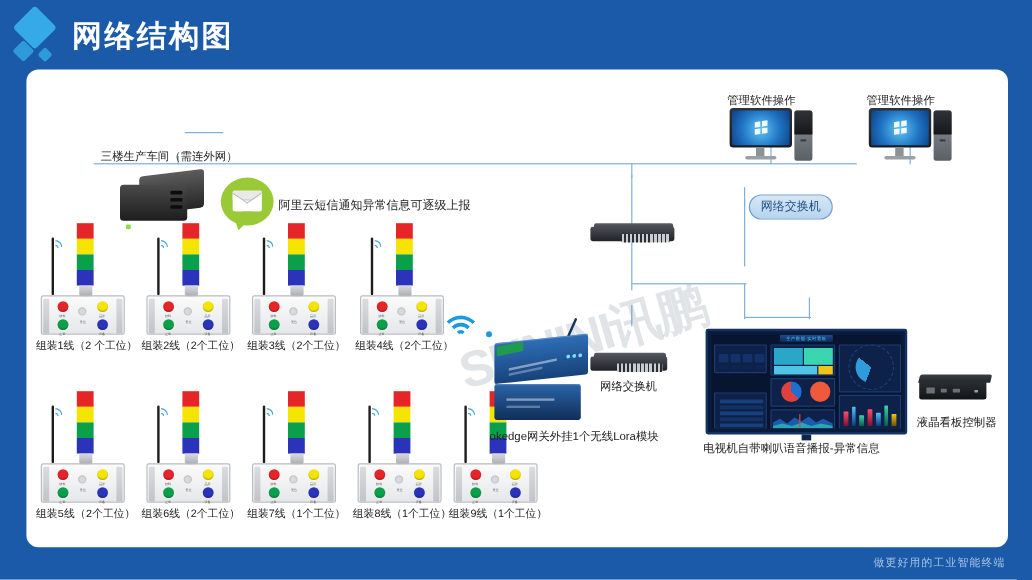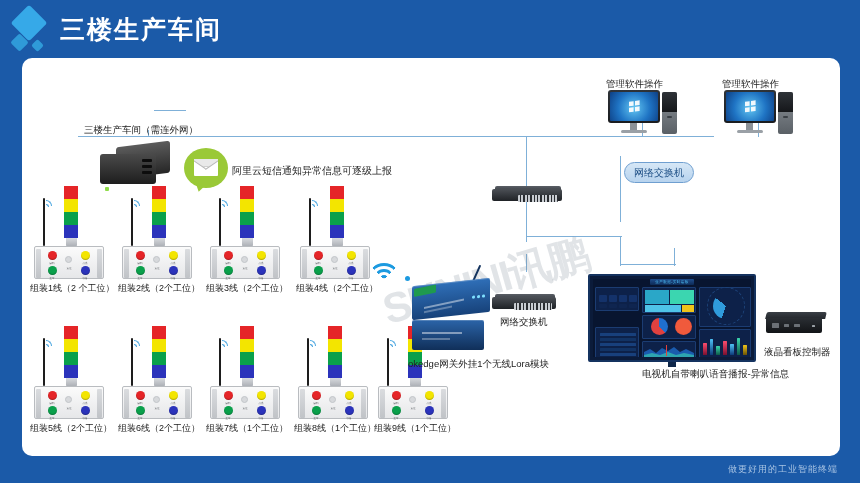--- a/index.html
+++ b/index.html
@@ -259,38 +259,38 @@
            background: conic-gradient(#1f6fd0 0 38%, #e0413f 38% 100%); }
   .pie-b { position: absolute; left: 82px; top: 39px; width: 17px; height: 17px; border-radius: 50%;
            background: radial-gradient(circle, #f05a3c 60%, #d8372f 100%); }
   .gauge { position: absolute; left: 120px; top: 14px; width: 26px; height: 26px; border-radius: 50%;
            background: conic-gradient(from 200deg, #2f9bdc 0 30%, transparent 30% 100%); }
   .gauge-ring { position: absolute; left: 114px; top: 8px; width: 38px; height: 38px; border-radius: 50%; border: .5px dashed #1d4379; }
   .bars { position: absolute; left: 110px; top: 56px; width: 44px; height: 20px; display: flex; align-items: flex-end; gap: 3px; }
   .bars i { display: block; width: 4px; border-radius: .5px; }
   .area { position: absolute; left: 51px; top: 64px; width: 50px; height: 14px; }
   .tbl-row { position: absolute; left: 4px; height: 3.4px; border-radius: .5px; }
-  #tv-caption { left: 620px; top: 310px; font-size: 9.6px; }
+  #tv-caption { left: 564px; top: 310px; font-size: 9.6px; }
   #tv-stand { position: absolute; left: 646px; top: 304px; width: 8px; height: 5px; background: #0f2749; }
 
   
   #kanban { position: absolute; left: 744px; top: 254px; width: 60px; height: 26px; }
   .kb-top { position: absolute; left: 0; top: 0; width: 60px; height: 7px; background: linear-gradient(#3a3f45,#23272c); border-radius: 2px 2px 0 0; transform: skewX(-14deg); }
   .kb-body { position: absolute; left: 0; top: 6px; width: 56px; height: 15px; background: linear-gradient(#2a2e33,#121417); border-radius: 0 0 2px 2px; }
   .kb-port { position: absolute; background: #6b7076; border-radius: .5px; }
   #kanban-caption { left: 742px; top: 288px; }
 </style>
 </head>
 <body>
 
 <div id="header">
   <div class="diamond" id="dia-big"></div>
   <div class="diamond" id="dia-mid"></div>
   <div class="diamond" id="dia-small"></div>
-  <div id="page-title">三楼生产车间</div>
+  <div id="page-title">网络结构图</div>
 </div>
 
 <div id="footer-text">做更好用的工业智能终端</div>
 
 <div id="card">
 
   <div class="line hline" style="left:56px;  top:78px;  width:636px;"></div>
   <div class="line vline" style="left:126px; top:72px;  height:7px;"></div>
   <div class="line hline" style="left:132px; top:52px;  width:32px;"></div>
   <div class="line vline" style="left:504px; top:78px;  height:12px;"></div>
@@ -483,21 +483,21 @@
       <div class="btn-cap cap-tl">缺料</div>
       <div class="btn-cap cap-tr">品质</div>
       <div class="btn-cap cap-bl">正常</div>
       <div class="btn-cap cap-br">设备</div>
       <div class="ctrl-center"></div>
       <div class="ctrl-center-lbl">复位</div>
     </div>
     <div class="station-label">组装4线（2个工位）</div>
   </div>
 
-  <div class="station" style="left:8px; top:268px;">
+  <div class="station" style="left:8px; top:268px;font-family:Liberation Mono, monospace;">
     <div class="antenna"></div>
     <div class="antenna-wave">
         <span class="aw1"></span>
         <span class="aw2"></span>
       </div>
     <div class="tower">
       <div class="tower-seg seg-red"></div>
       <div class="tower-seg seg-yellow"></div>
       <div class="tower-seg seg-green"></div>
       <div class="tower-seg seg-blue"></div>

